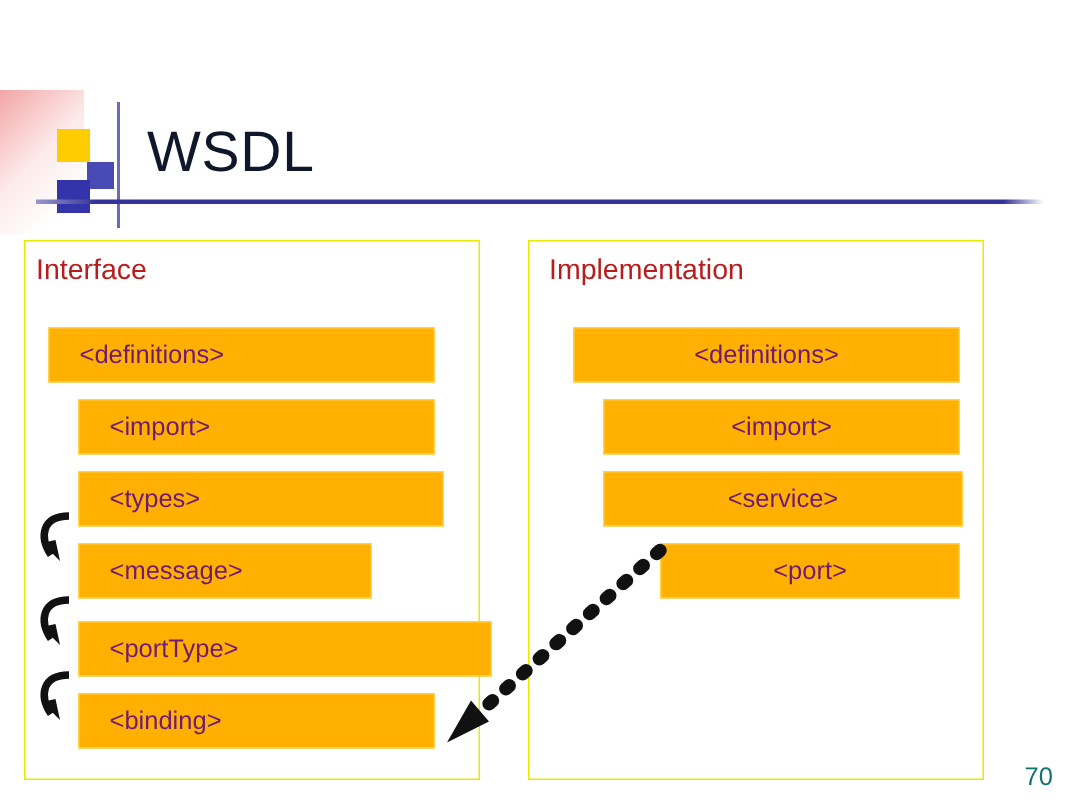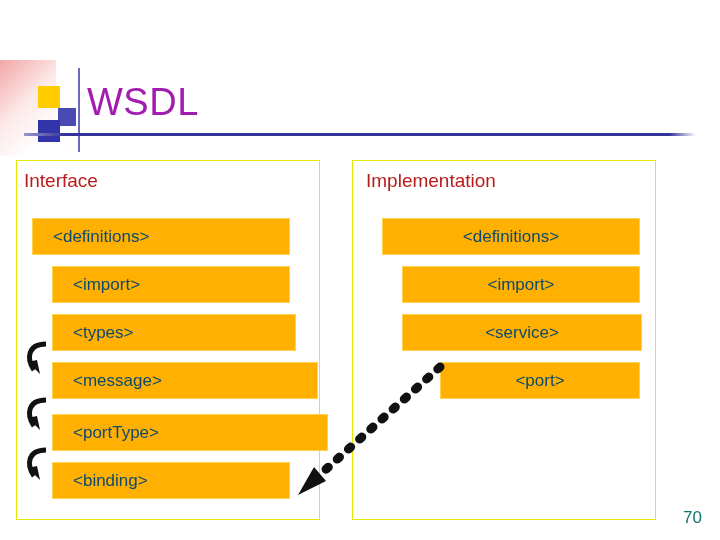--- a/index.html
+++ b/index.html
@@ -60,24 +60,24 @@
     left: 78px;
     top: 8px;
     width: 2px;
     height: 84px;
     background: #6a6ac0;
   }
 
   
   .title {
     position: absolute;
-    left: 87px;
+    left: 98px;
     top: 80px;
     font-size: 38px;
-    color: #a21caf;
+    color: #0f172a;
     letter-spacing: 0.5px;
     line-height: 44px;
   }
   .title-underline {
     position: absolute;
     left: 24px;
     top: 133px;
     width: 672px;
     height: 3px;
     background: linear-gradient(to right, #9999cc 0%, #333399 6%, #333399 96%, #ffffff 100%);
@@ -103,21 +103,21 @@
   .heading-left  { left: 24px;  top: 170px; }
   .heading-right { left: 366px; top: 170px; }
 
   
   .obox {
     position: absolute;
     height: 37px;
     background: #ffb000;
     border: 1px solid #ffd24d;
     box-sizing: border-box;
-    color: #0c4a6e;
+    color: #701a75;
     font-size: 17px;
     line-height: 35px;
     white-space: nowrap;
   }
   .obox.center { text-align: center; }
   .obox .pad { padding-left: 20px; }
 
   
   .hook {
     position: absolute;
@@ -166,21 +166,21 @@
 
 <div class="obox" style="left:32px; top:218px; width:258px;">
   <span class="pad">&lt;definitions&gt;</span>
 </div>
 <div class="obox" style="left:52px; top:266px; width:238px;">
   <span class="pad">&lt;import&gt;</span>
 </div>
 <div class="obox" style="left:52px; top:314px; width:244px;">
   <span class="pad">&lt;types&gt;</span>
 </div>
-<div class="obox" style="left:52px; top:362px; width:266px;">
+<div class="obox" style="left:52px; top:362px; width:196px;">
   <span class="pad">&lt;message&gt;</span>
 </div>
 <div class="obox" style="left:52px; top:414px; width:276px;">
   <span class="pad">&lt;portType&gt;</span>
 </div>
 <div class="obox" style="left:52px; top:462px; width:238px;">
   <span class="pad">&lt;binding&gt;</span>
 </div>
 
 <div class="obox center" style="left:382px; top:218px; width:258px;">

